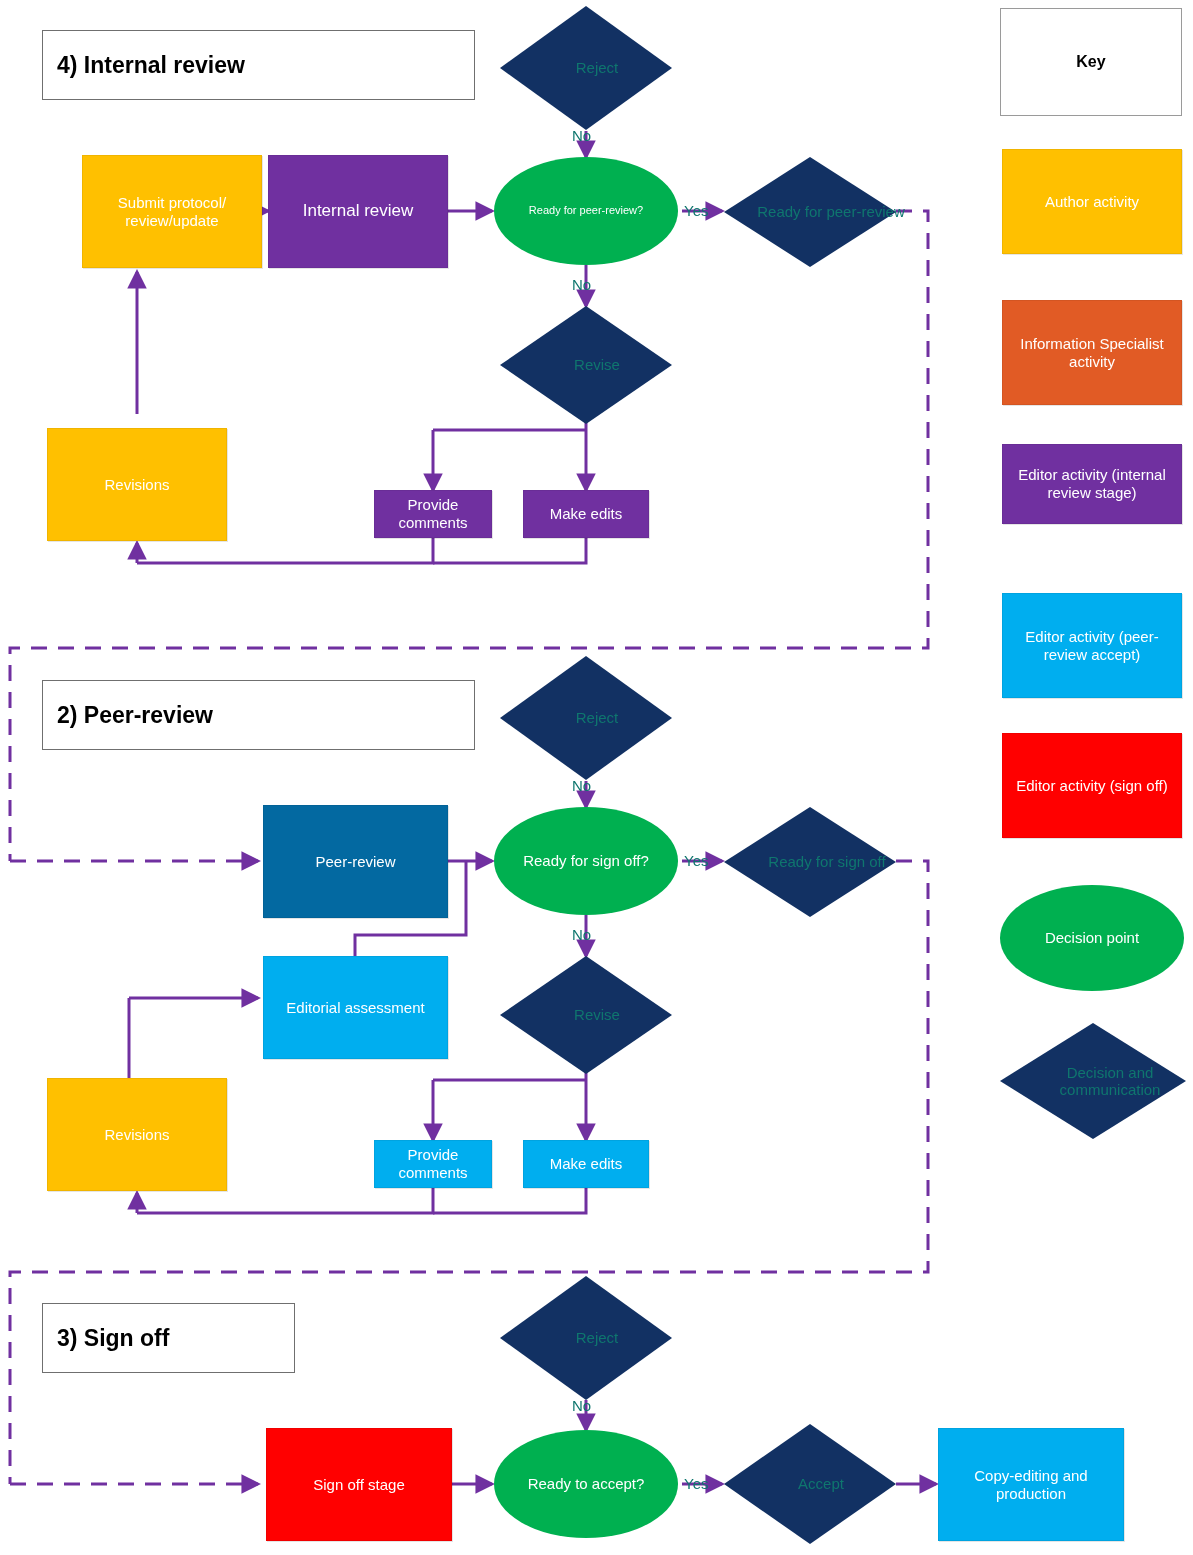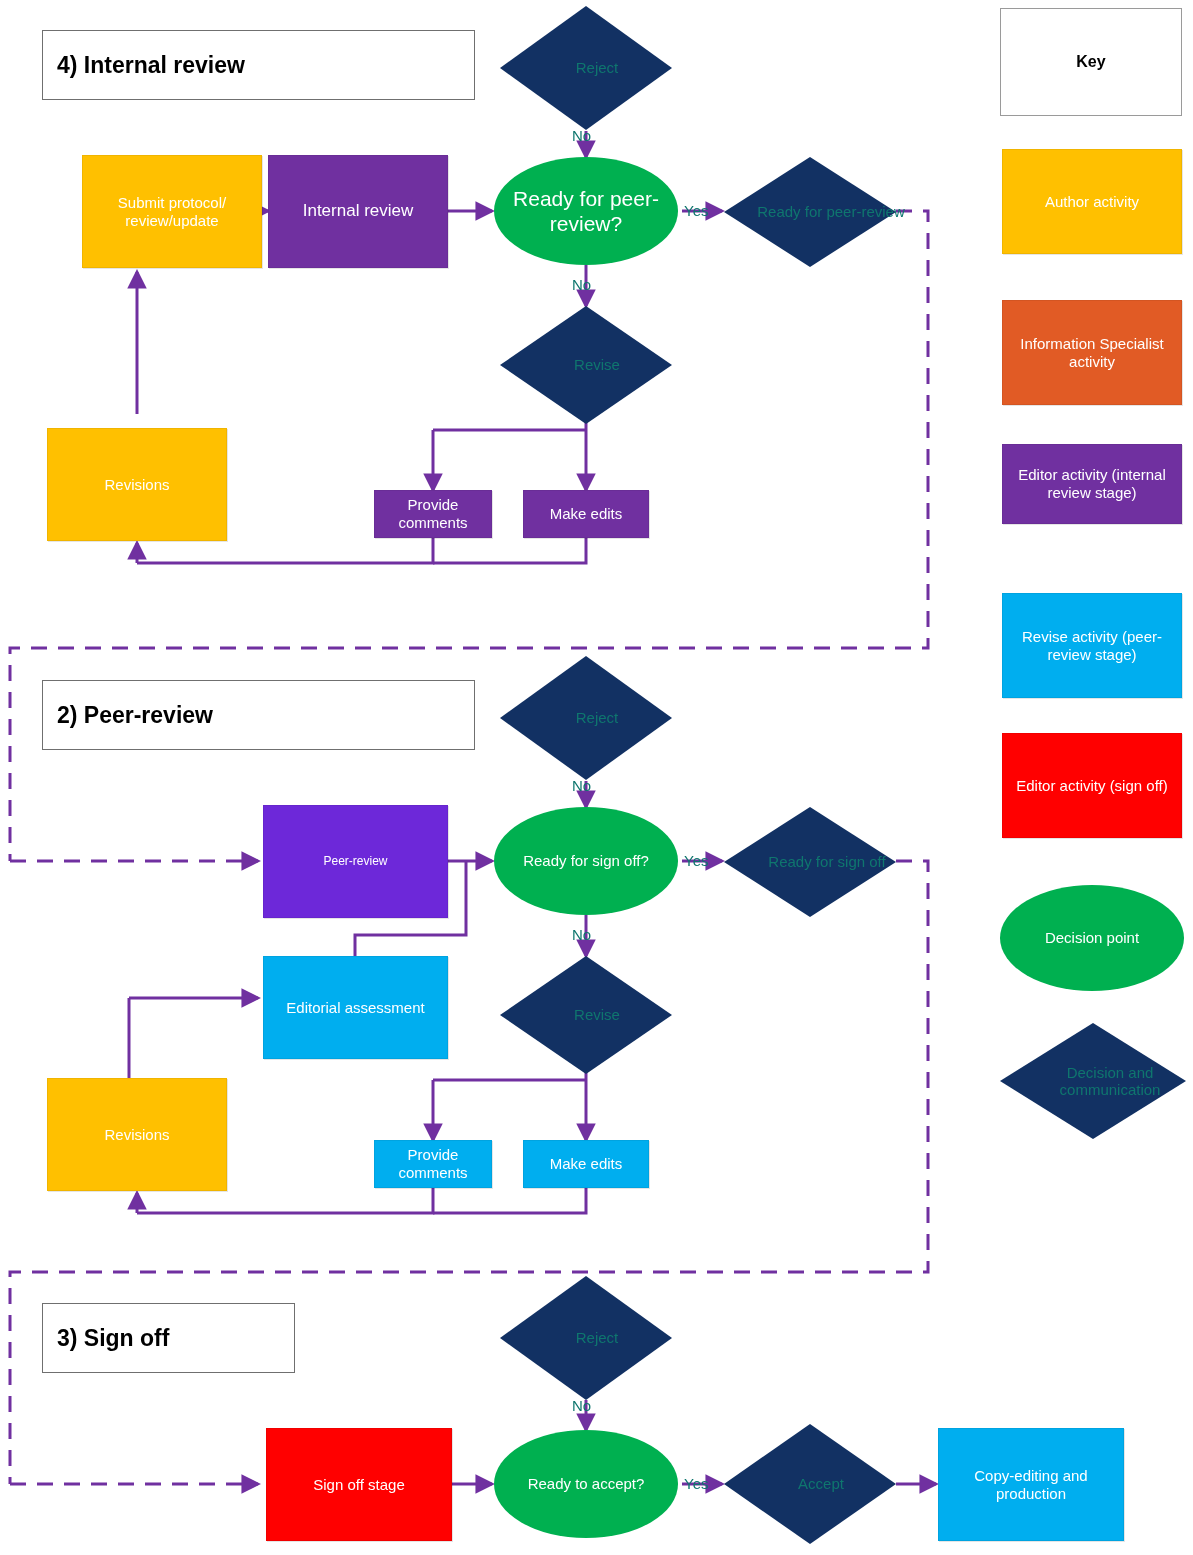--- a/index.html
+++ b/index.html
@@ -103,21 +103,21 @@
 
   <div class="node rect shadow" style="left:1002px;top:300px;width:180px;height:105px;background:#E15B25;font-size:15px;padding:0 6px;">
     <span>Information Specialist activity</span>
   </div>
 
   <div class="node rect shadow" style="left:1002px;top:444px;width:180px;height:80px;background:#7030A0;font-size:15px;padding:0 6px;">
     <span>Editor activity (internal review stage)</span>
   </div>
 
   <div class="node rect shadow" style="left:1002px;top:593px;width:180px;height:105px;background:#00AEEF;font-size:15px;padding:0 3px;">
-    <span>Revise activity (peer-review stage)</span>
+    <span>Editor activity (peer-review accept)</span>
   </div>
 
   <div class="node rect shadow" style="left:1002px;top:733px;width:180px;height:105px;background:#FF0000;font-size:15px;padding:0 6px;">
     <span>Editor activity (sign off)</span>
   </div>
 
   <div class="node ellipse" style="left:1000px;top:885px;width:184px;height:106px;background:#00B050;font-size:15px;">
     <span>Decision point</span>
   </div>
 
@@ -147,21 +147,21 @@
   </div>
 
   <div class="node rect shadow" style="left:46px;top:155px;width:180px;height:113px;background:#FFC000;font-size:15px;padding:0 4px;margin-left:36px;">
     <span>Submit protocol/ review/update</span>
   </div>
 
   <div class="node rect shadow" style="left:268px;top:155px;width:180px;height:113px;background:#7030A0;font-size:17px;">
     <span>Internal review</span>
   </div>
 
-  <div class="node ellipse" style="left:494px;top:157px;width:184px;height:108px;background:#00B050;font-size:21px;padding:0 10px;">
+  <div class="node ellipse" style="left:494px;top:157px;width:184px;height:108px;background:#00B050;font-size:11px;padding:0 10px;">
     <span>Ready for peer-review?</span>
   </div>
 
   <div class="lbl" style="left:684px;top:203px;font-size:15px;">
     <span>Yes</span>
   </div>
 
   <div class="diamond-wrap" style="left:724px;top:157px;width:172px;height:110px;">
     <svg width="172" height="110" viewBox="0 0 172 110">
         <polygon points="86,0 172,55 86,110 0,55" fill="#123163"></polygon>
@@ -205,21 +205,21 @@
         <polygon points="86,0 172,62 86,124 0,62" fill="#123163"></polygon>
       </svg>
     <div class="dtxt" style="font-size:15px;">
       <span>Reject</span>
     </div>
   </div>
   <div class="lbl" style="left:572px;top:778px;font-size:15px;">
     <span>No</span>
   </div>
 
-  <div class="node rect shadow" style="left:263px;top:805px;width:185px;height:113px;background:#6d28d9;font-size:12px;">
+  <div class="node rect shadow" style="left:263px;top:805px;width:185px;height:113px;background:#0369a1;font-size:15px;">
     <span>Peer-review</span>
   </div>
 
   <div class="node ellipse" style="left:494px;top:807px;width:184px;height:108px;background:#00B050;font-size:15px;padding:0 12px;">
     <span>Ready for sign off?</span>
   </div>
 
   <div class="lbl" style="left:684px;top:853px;font-size:15px;">
     <span>Yes</span>
   </div>

